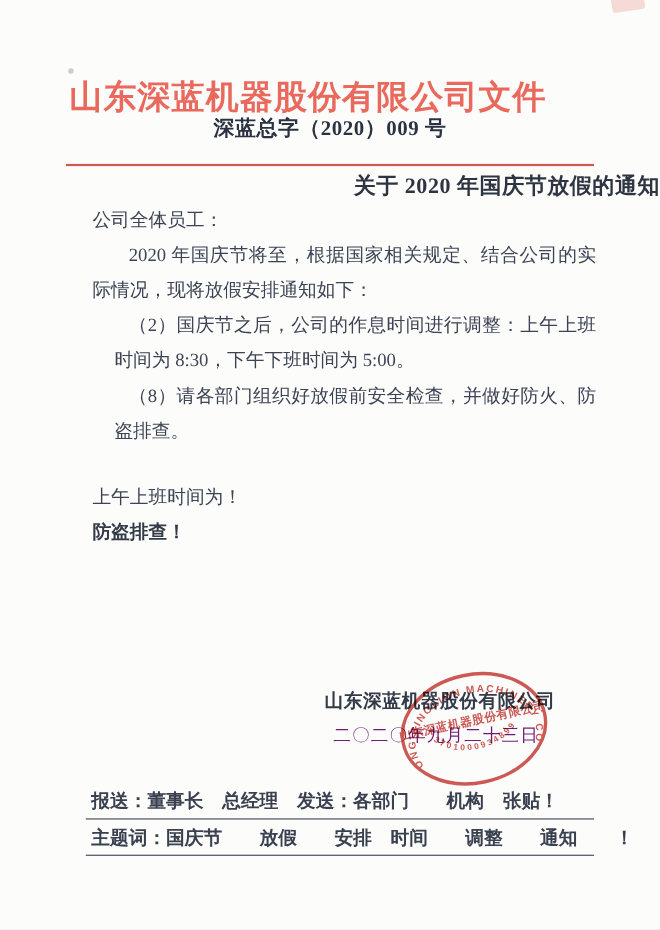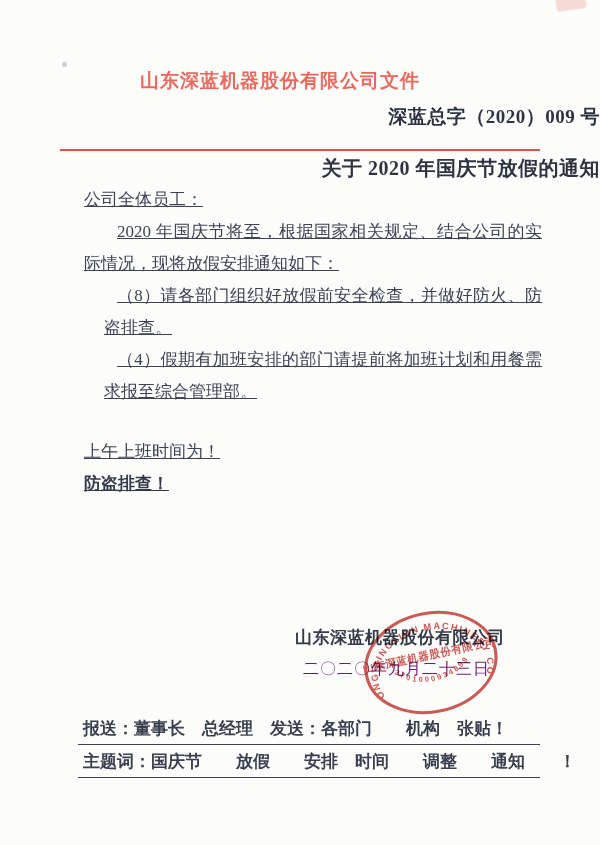--- a/index.html
+++ b/index.html
@@ -16,42 +16,42 @@
     position:absolute;top:-4px;left:556px;width:30px;height:14px;
     background:#e89a90;opacity:.35;border-radius:3px;transform:rotate(-8deg);
   }
   .scan-speck{
     position:absolute;top:62px;left:62px;width:5px;height:5px;
     background:#9aa0a8;opacity:.5;border-radius:50%;
   }
   .org-title{
     position:absolute;top:68px;left:0;width:560px;
     margin:0;text-align:center;
-    font-size:19px;font-weight:bold;color:#e9695d;letter-spacing:1px;
+    font-size:30px;font-weight:bold;color:#e9695d;letter-spacing:1px;
   }
   .doc-number{
     position:absolute;top:104px;left:0;width:600px;
-    text-align:right;
+    text-align:center;
     font-size:19px;font-weight:bold;color:#2b3342;letter-spacing:.5px;
   }
   .red-rule{
     position:absolute;top:149px;left:60px;width:480px;height:2px;
     background:#d6564d;
   }
   .doc-title{
     position:absolute;top:155px;left:0;width:600px;
     margin:0;text-align:right;
     font-size:20px;font-weight:bold;color:#2e3441;letter-spacing:.5px;
   }
   .body-block{
     position:absolute;top:184px;left:84px;width:458px;
     font-size:17px;line-height:32px;color:#3c4354;
     text-align:justify;
   }
-  .body-block p{margin:0;text-decoration:underline;}
+  .body-block p{margin:0;}
   .para-indent{text-indent:33px;}
   .para-shift{padding-left:20px;text-indent:13px;}
   .wishes{margin-top:28px !important;}
   .closing{font-weight:bold;color:#333a48;}
   .signature-company{
     position:absolute;top:626px;right:95px;
     font-size:17px;font-weight:bold;color:#333a48;letter-spacing:.5px;
   }
   .signature-date{
     position:absolute;top:659px;right:110px;
@@ -97,22 +97,22 @@
 
   <div class="doc-number">深蓝总字（2020）009 号</div>
 
   <div class="red-rule"></div>
 
   <h2 class="doc-title">关于 2020 年国庆节放假的通知</h2>
 
   <div class="body-block">
     <p>公司全体员工：</p>
     <p class="para-indent">2020 年国庆节将至，根据国家相关规定、结合公司的实际情况，现将放假安排通知如下：</p>
+    <p class="para-shift">（2）国庆节之后，公司的作息时间进行调整：上午上班时间为 8:30，下午下班时间为 5:00。</p>
     <p class="para-shift">（8）请各部门组织好放假前安全检查，并做好防火、防盗排查。</p>
-    <p class="para-shift">（4）假期有加班安排的部门请提前将加班计划和用餐需求报至综合管理部。</p>
     <p class="wishes">上午上班时间为！</p>
     <p class="closing">防盗排查！</p>
   </div>
 
   <div class="signature-company">山东深蓝机器股份有限公司</div>
   <div class="signature-date">二〇二〇年九月二十三日</div>
 
   <svg class="seal" viewBox="0 0 150 115" aria-hidden="true">
     <ellipse cx="75" cy="57" rx="64" ry="48" fill="none" stroke="#c8443e" stroke-width="3"></ellipse>
     <path id="seal-arc-top" d="M 26,82 A 54,40 0 1 1 124,82" fill="none"></path>

